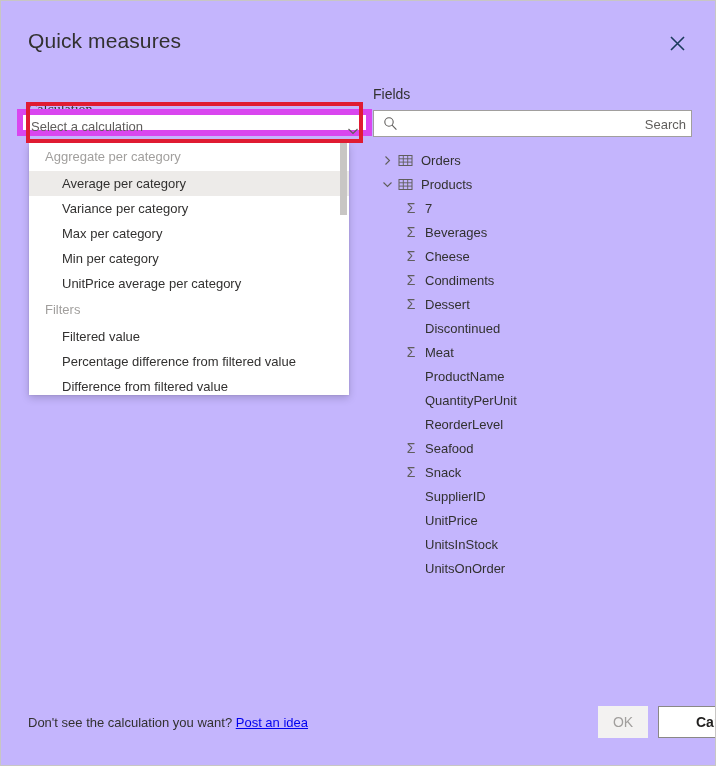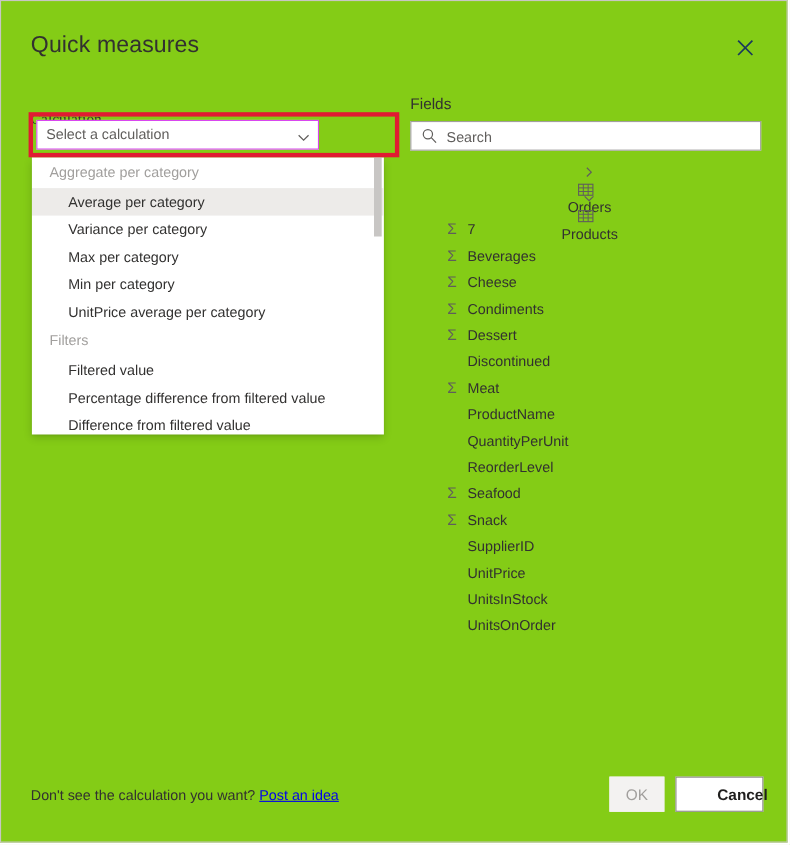--- a/index.html
+++ b/index.html
@@ -14,21 +14,21 @@
     -webkit-font-smoothing: antialiased;
     overflow: hidden;
   }
 
   
   .dialog {
     position: absolute;
     left: 0; top: 0;
     width: 716px;
     height: 766px;
-    background: #84cc16;
+    background: #c4b5fd;
     border: 1px solid #c8c6c4;
     box-sizing: border-box;
     overflow: hidden;
   }
 
   
   .dlg-header {
     position: absolute;
     left: 0; top: 0;
     width: 100%;
@@ -77,25 +77,25 @@
     top: 101px;
     width: 337px;
     height: 41px;
     border: 4px solid #e01b32;
     box-sizing: border-box;
     pointer-events: none;
     z-index: 6;
   }
   .calc-combo {
     position: absolute;
-    left: 32px;
+    left: 16px;
     top: 108px;
-    width: 257px;
+    width: 355px;
     height: 27px;
-    border: 1px solid #d946ef;
+    border: 6px solid #d946ef;
     background: #ffffff;
     box-sizing: border-box;
     cursor: pointer;
     z-index: 4;
   }
   .calc-combo-text {
     position: absolute;
     left: 8px;
     top: 4px;
     font-size: 13px;
@@ -185,20 +185,21 @@
     left: 30px;
     top: 0;
     width: 280px;
     height: 25px;
     border: none;
     outline: none;
     background: transparent;
     font-family: "Liberation Sans", sans-serif;
     font-size: 13px;
     color: #323130;
+    text-align: right;
   }
   .fs-input::placeholder { color: #605e5c; opacity: 1; }
 
   
   .fields-tree {
     position: absolute;
     left: 372px;
     top: 147px;
     width: 320px;
     height: 530px;
@@ -239,21 +240,21 @@
     justify-content: center;
     margin-right: 6px;
     font-size: 14px;
     color: #605e5c;
     line-height: 1;
   }
   .tree-spacer {
     width: 22px;
     flex: 0 0 22px;
   }
-  .row-table { padding-left: 6px; flex-direction: column; }
+  .row-table { padding-left: 6px; }
   .row-field { padding-left: 30px; }
 
   
   .footer-note {
     position: absolute;
     left: 27px;
     top: 714px;
     font-size: 13px;
     color: #323130;
     white-space: nowrap;
@@ -265,20 +266,21 @@
     margin-top: 12px;
   }
   .btn {
     position: absolute;
     height: 32px;
     font-family: "Liberation Sans", sans-serif;
     font-size: 14px;
     box-sizing: border-box;
     cursor: pointer;
     padding: 0;
+    margin-left: 44px;
   }
   .btn-ok {
     left: 553px;
     top: 705px;
     width: 50px;
     background: #f3f2f1;
     border: 1px solid #f3f2f1;
     color: #a19f9d;
     cursor: default;
   }

